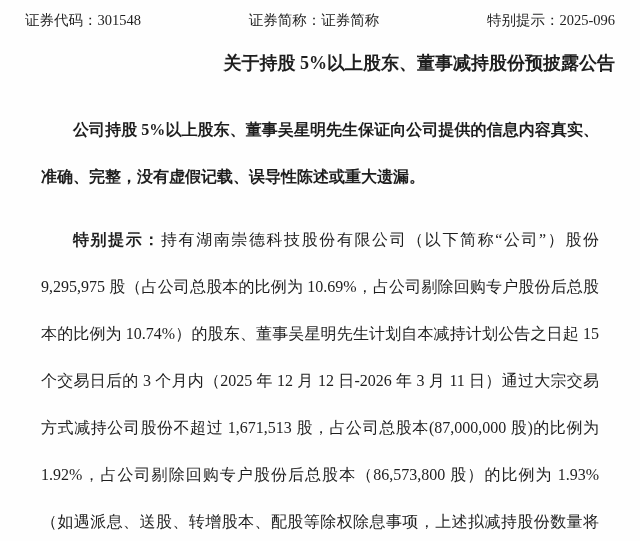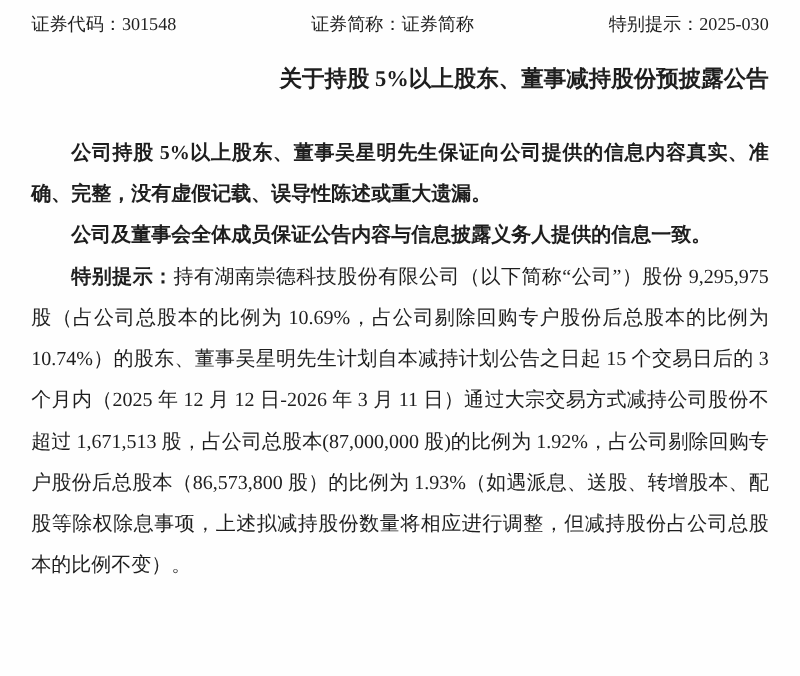--- a/index.html
+++ b/index.html
@@ -37,23 +37,23 @@
     line-height: 22px;
   }
   .doc-subtitle {
     margin: 22px 0 0 0;
     text-align: right;
     font-size: 18px;
     font-weight: bold;
     line-height: 22px;
   }
   .body-text p {
-    margin: 0;
+    margin: 16px;
     font-size: 16px;
-    line-height: 33px;
+    line-height: 47px;
     text-align: justify;
     text-indent: 2em;
   }
   .statements {
     margin-top: 32px;
   }
   .statement {
     font-weight: bold;
   }
   .special-note {
@@ -65,30 +65,29 @@
   }
 </style>
 </head>
 <body>
 
 <div class="page">
 
   <div class="doc-header">
     <span><span>证券代码：</span><span>301548</span></span>
     <span><span>证券简称：</span><span>证券简称</span></span>
-    <span><span>特别提示：</span><span>2025-030</span></span>
+    <span><span>特别提示：</span><span>2025-096</span></span>
   </div>
 
 
   <h2 class="doc-subtitle">关于持股 5%以上股东、董事减持股份预披露公告</h2>
 
   <div class="body-text">
 
     <div class="statements">
       <p class="statement">公司持股 5%以上股东、董事吴星明先生保证向公司提供的信息内容真实、准确、完整，没有虚假记载、误导性陈述或重大遗漏。</p>
-      <p class="statement">公司及董事会全体成员保证公告内容与信息披露义务人提供的信息一致。</p>
     </div>
 
     <p class="special-note"><strong>特别提示：</strong><span>持有湖南崇德科技股份有限公司（以下简称“公司”）股份 9,295,975 股（占公司总股本的比例为 10.69%，占公司剔除回购专户股份后总股本的比例为 10.74%）的股东、董事吴星明先生计划自本减持计划公告之日起 15 个交易日后的 3 个月内（2025 年 12 月 12 日-2026 年 3 月 11 日）通过大宗交易方式减持公司股份不超过 1,671,513 股，占公司总股本(87,000,000 股)的比例为 1.92%，占公司剔除回购专户股份后总股本（86,573,800 股）的比例为 1.93%（如遇派息、送股、转增股本、配股等除权除息事项，上述拟减持股份数量将相应进行调整，但减持股份占公司总股本的比例不变）。</span></p>
 
   </div>
 
 </div>
 
 </body></html>

